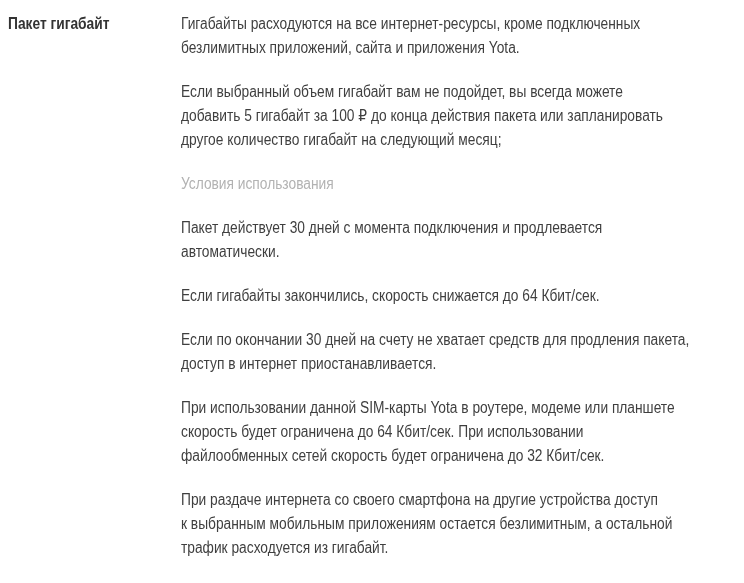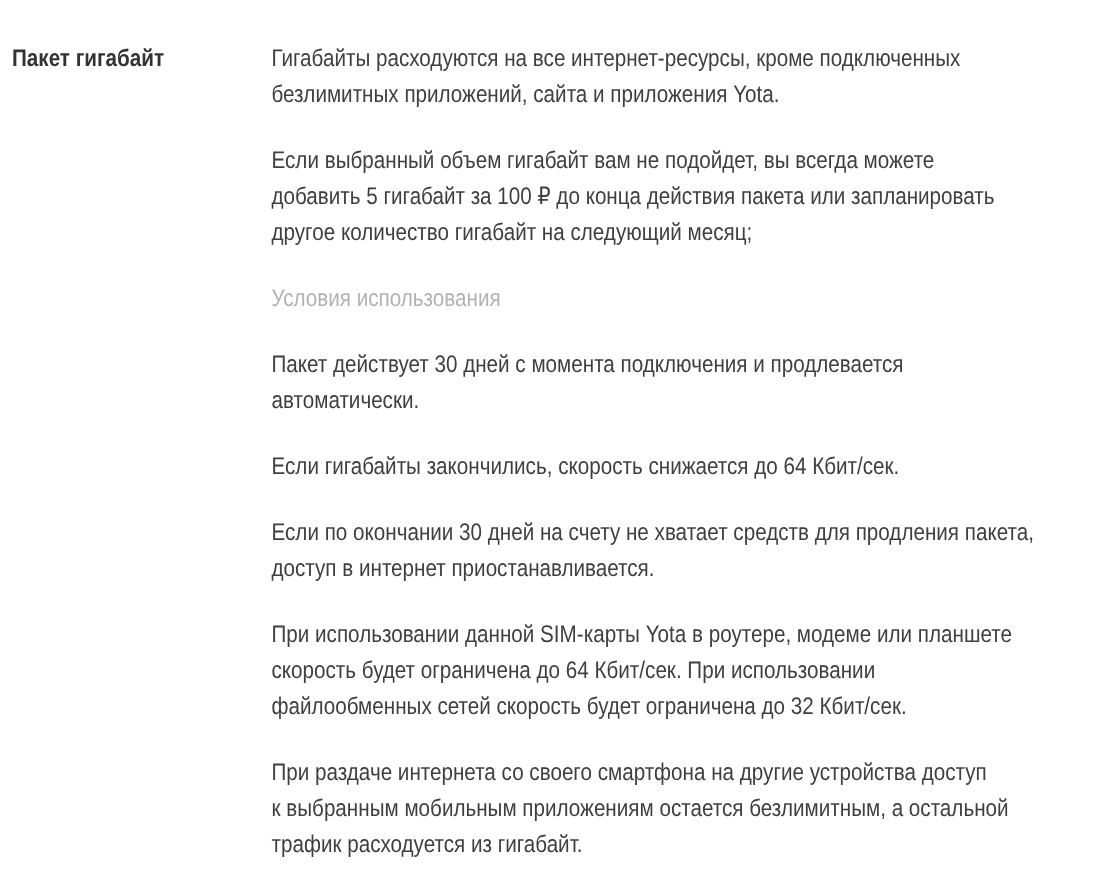--- a/index.html
+++ b/index.html
@@ -9,21 +9,20 @@
     width: 744px;
     height: 583px;
     overflow: hidden;
     font-family: "Liberation Sans", "DejaVu Sans", sans-serif;
   }
   .section {
     display: flex;
     align-items: flex-start;
     padding-top: 12px;
     box-sizing: border-box;
-    margin-top: 16px;
   }
   .label-col {
     flex: 0 0 181px;
     width: 181px;
     padding-left: 8px;
     box-sizing: border-box;
   }
   .content-col {
     flex: 1 1 auto;
     min-width: 0;

